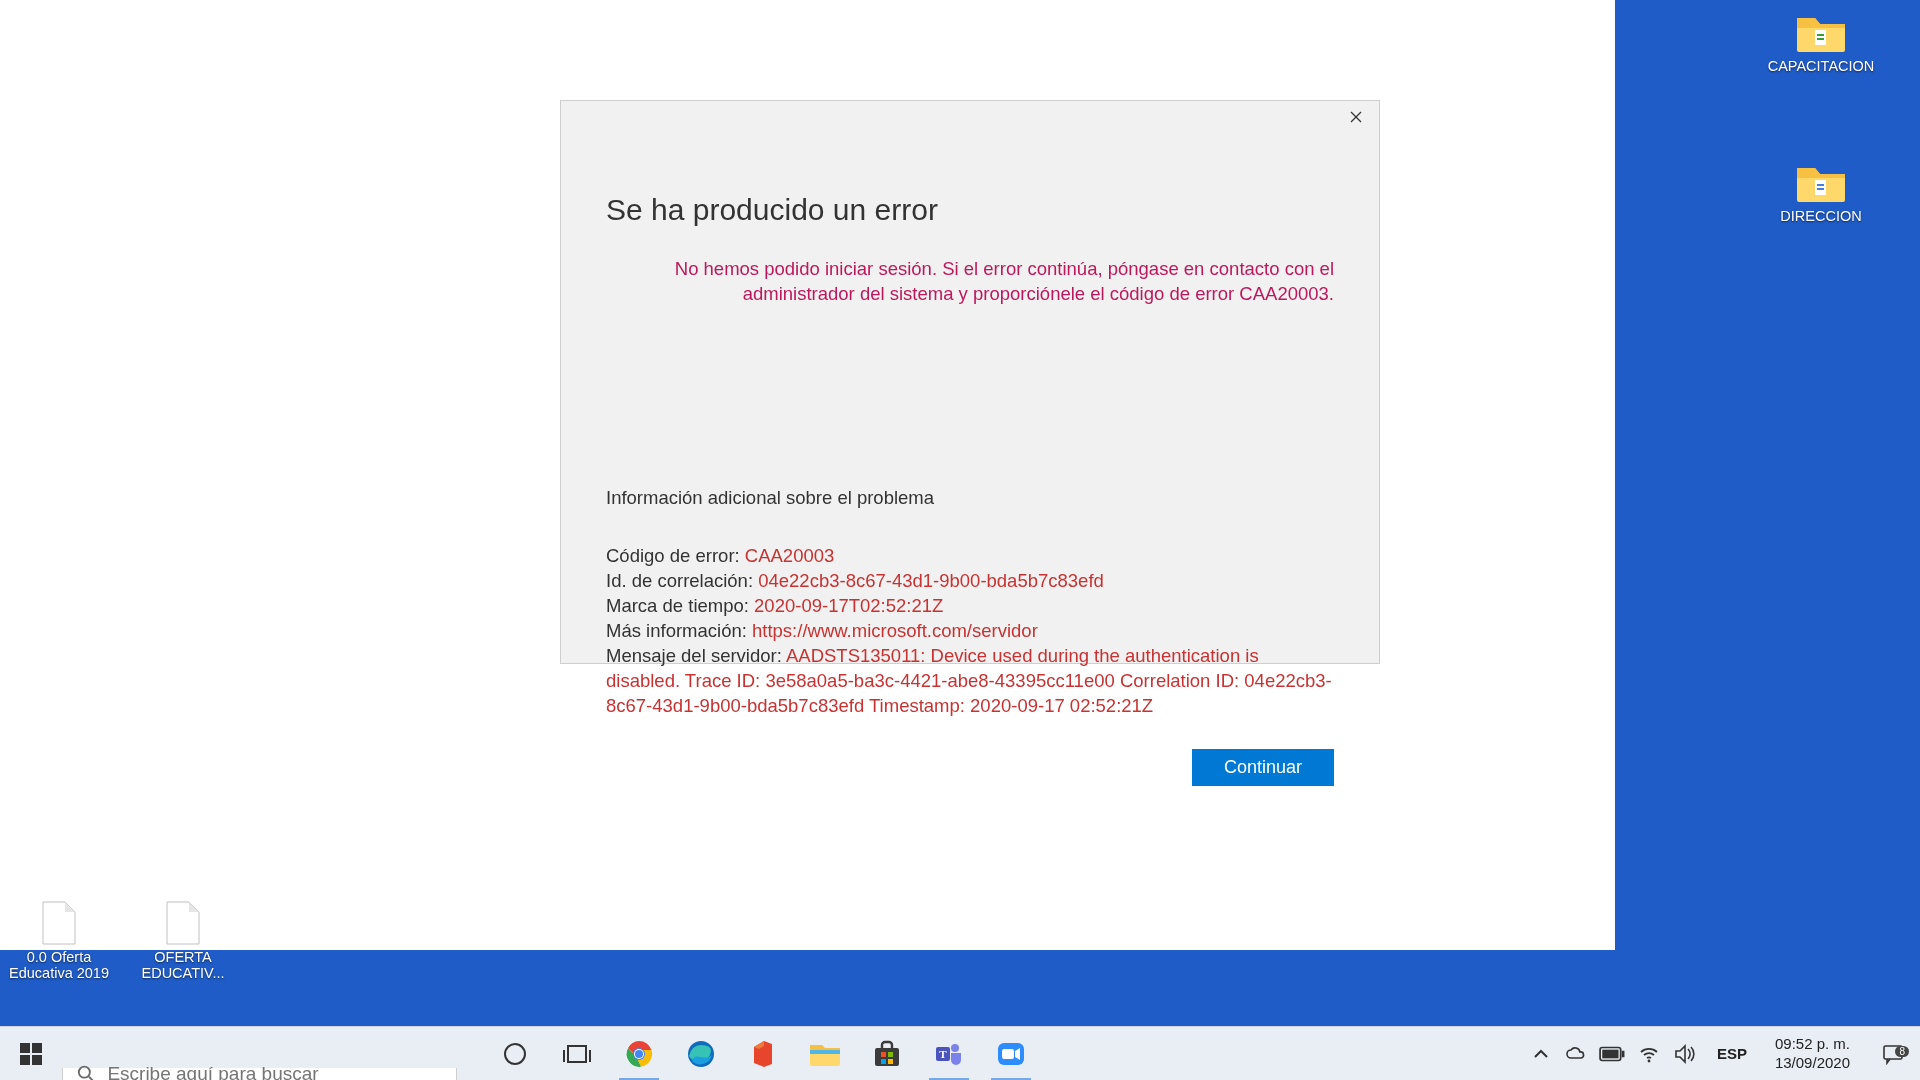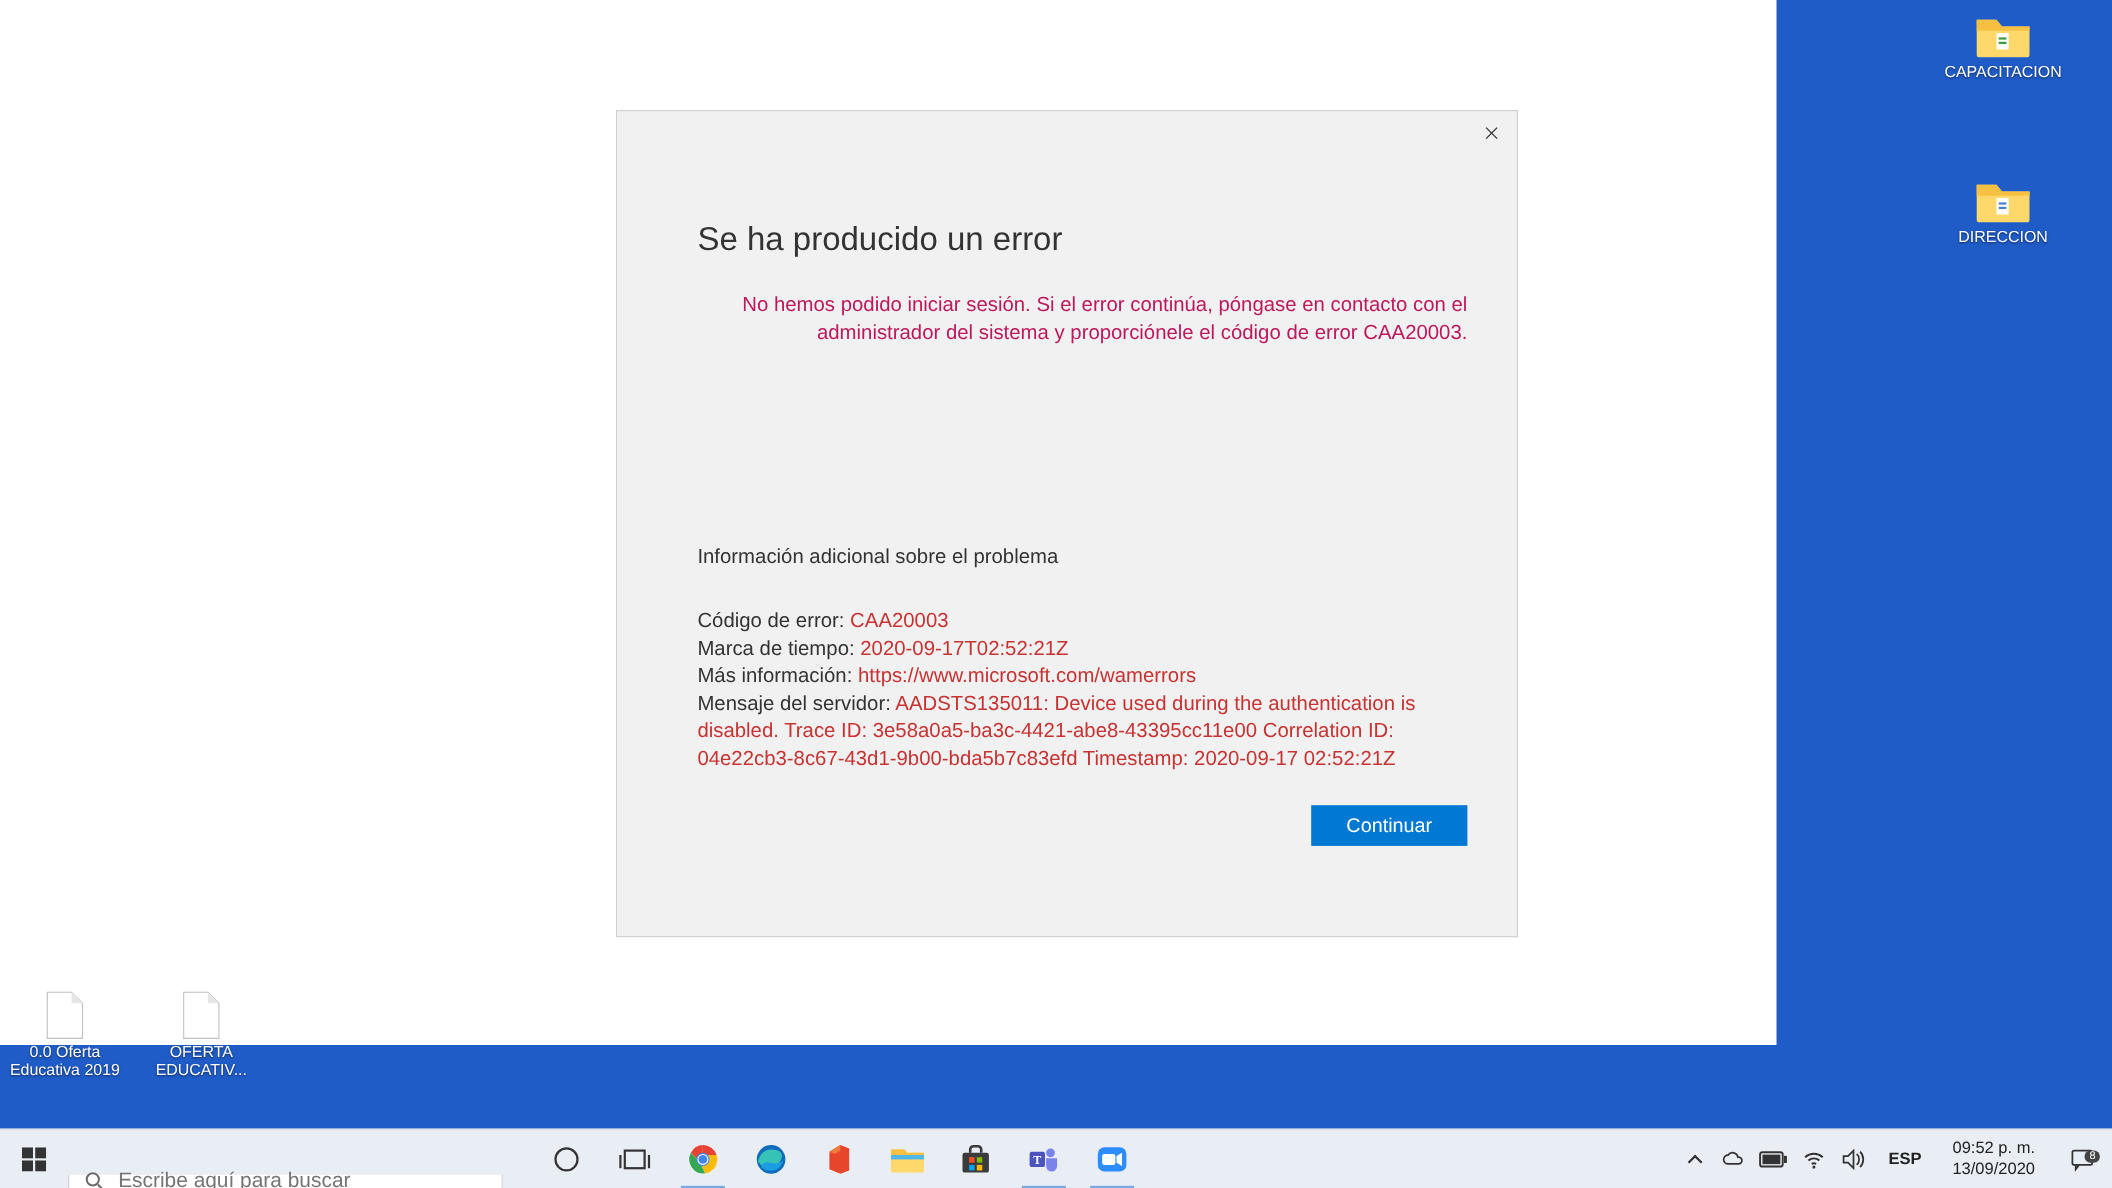--- a/index.html
+++ b/index.html
@@ -17,26 +17,25 @@
   top: 0;
   width: 1615px;
   height: 950px;
   background: #ffffff;
 }
 .dialog {
   position: absolute;
   left: 560px;
   top: 100px;
   width: 820px;
-  height: 752px;
+  height: 564px;
   background: #f1f1f1;
   border: 1px solid #cfcfcf;
   display: flex;
   flex-direction: column;
-  padding-left: 28px;
 }
 .dialog-titlebar {
   height: 40px;
   display: flex;
   justify-content: flex-end;
   align-items: center;
 }
 .close-btn {
   width: 46px;
   height: 32px;
@@ -245,24 +244,27 @@
   <div class="dialog-body">
     <div class="dialog-title">Se ha producido un error</div>
     <div class="dialog-message">No hemos podido iniciar sesión. Si el error continúa, póngase en contacto con el administrador del sistema y proporciónele el código de error CAA20003.</div>
 
     <div class="additional-header">Información adicional sobre el problema</div>
 
     <div class="info-line">
       <span>Código de error: </span><span class="val">CAA20003</span>
     </div>
     <div class="info-line">
+      <span>Id. de correlación: </span><span class="val">04e22cb3-8c67-43d1-9b00-bda5b7c83efd</span>
+    </div>
+    <div class="info-line">
       <span>Marca de tiempo: </span><span class="val">2020-09-17T02:52:21Z</span>
     </div>
     <div class="info-line">
-      <span>Más información: </span><a class="info-link">https://www.microsoft.com/wamerrors</a>
+      <span>Más información: </span><a class="info-link">https://www.microsoft.com/servidor</a>
     </div>
     <div class="server-msg">
       <span>Mensaje del servidor: </span><span class="val">AADSTS135011: Device used during the authentication is disabled. Trace ID: 3e58a0a5-ba3c-4421-abe8-43395cc11e00 Correlation ID: 04e22cb3-8c67-43d1-9b00-bda5b7c83efd Timestamp: 2020-09-17 02:52:21Z</span>
     </div>
 
     <div class="btn-row">
       <button class="continue-btn">Continuar</button>
     </div>
   </div>
 </div>

